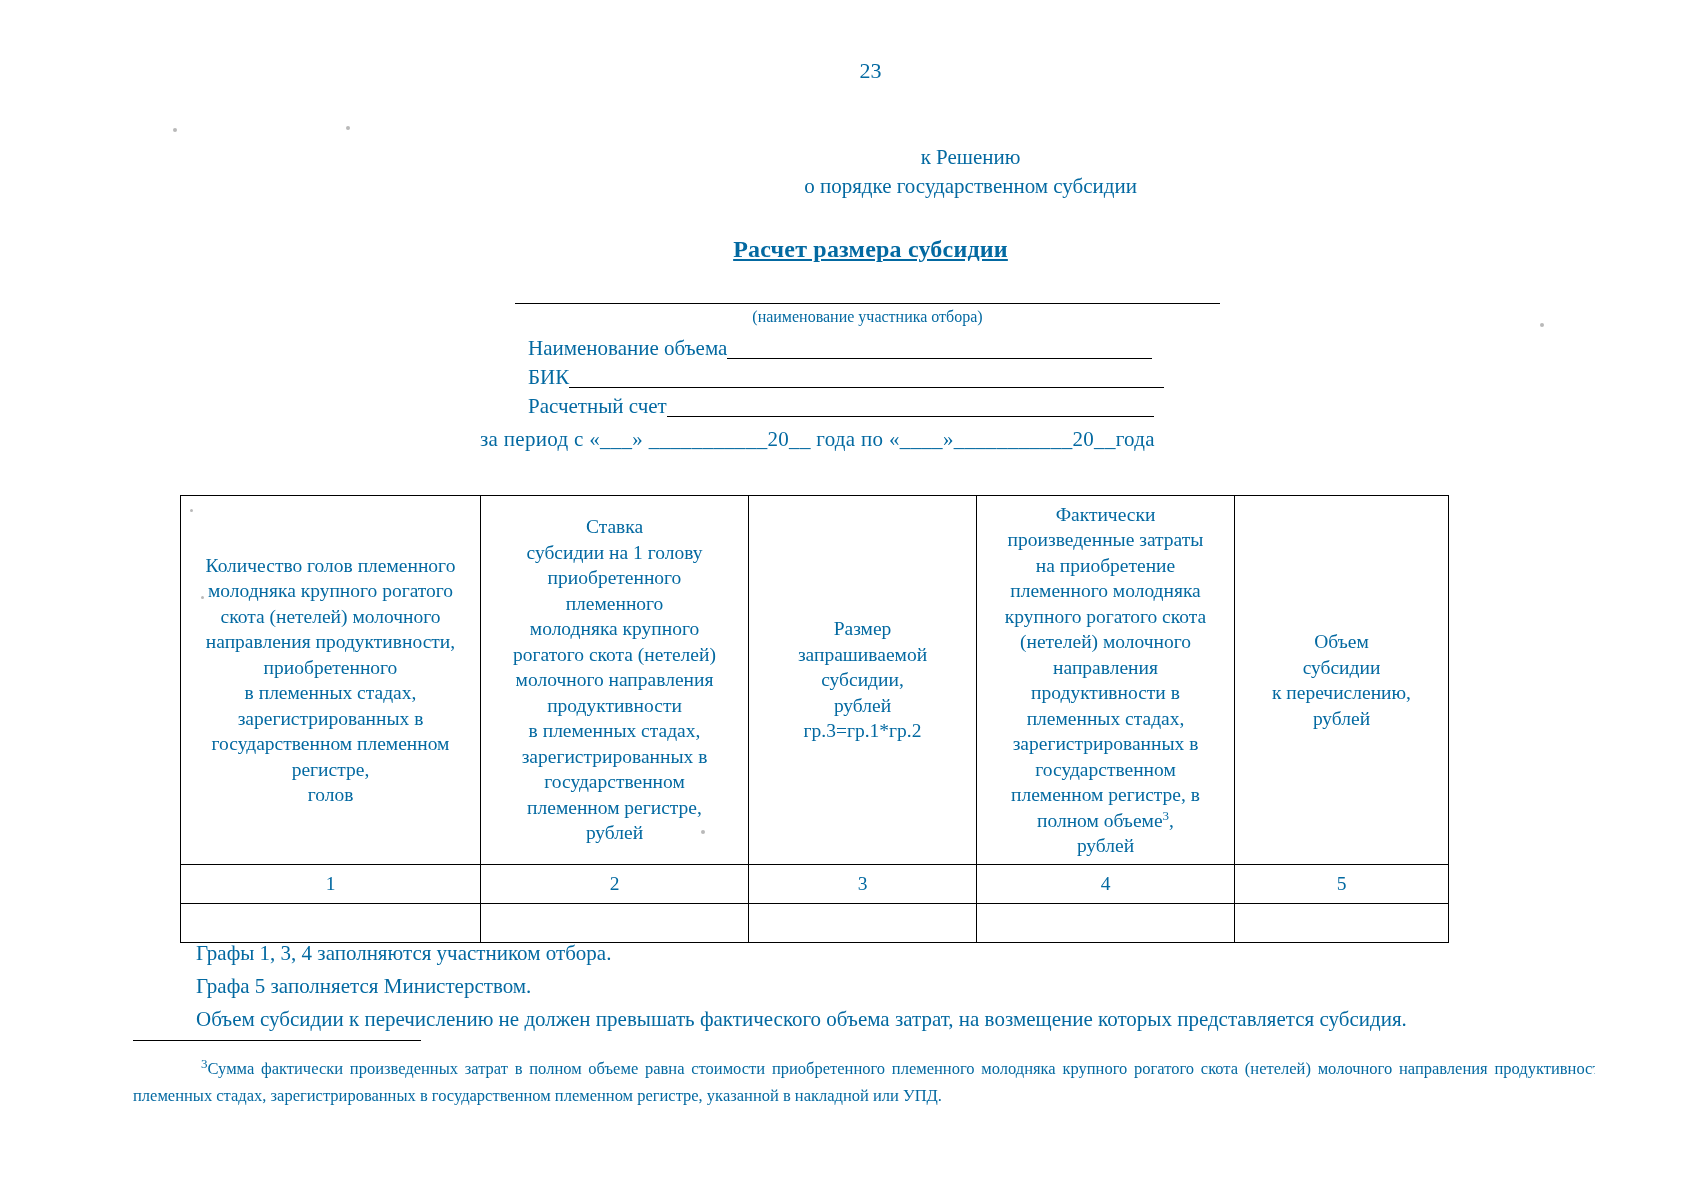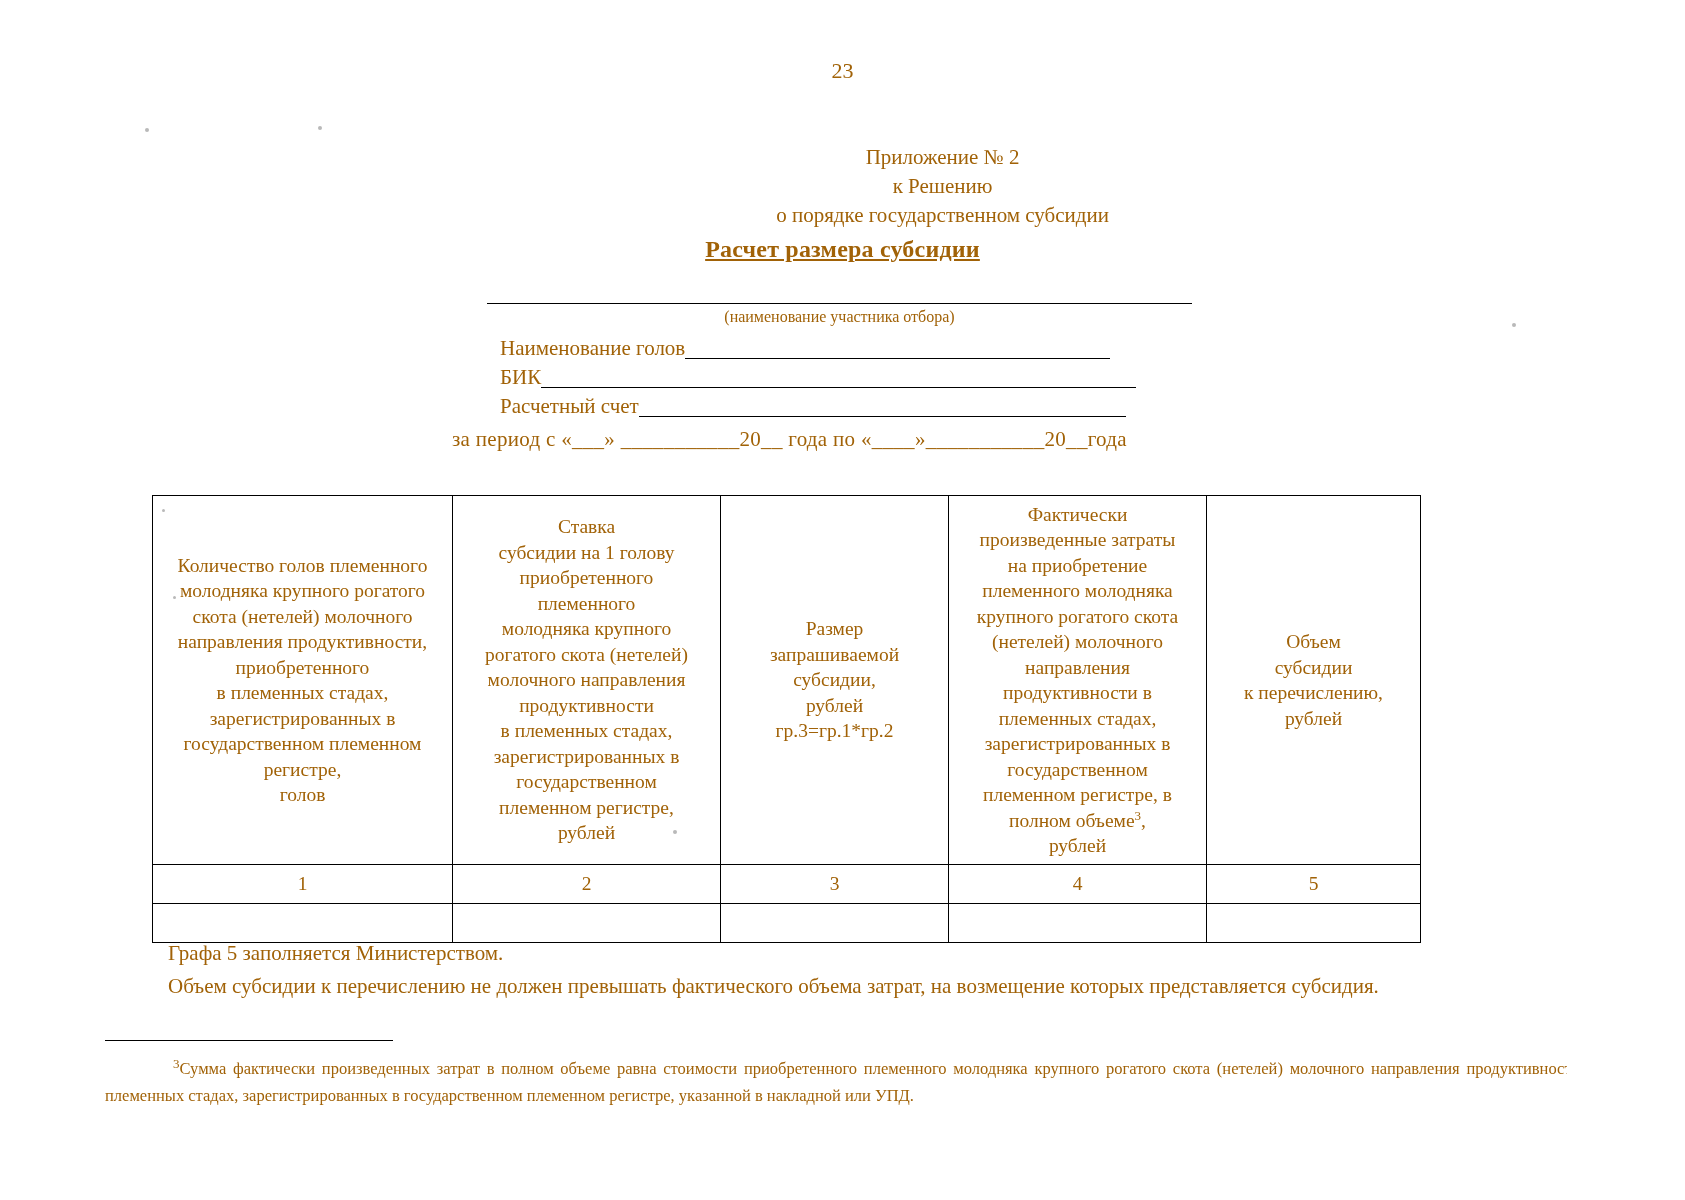--- a/index.html
+++ b/index.html
@@ -6,22 +6,23 @@
     margin: 0;
     padding: 0;
     background: #ffffff;
   }
   .page {
     position: relative;
     width: 1567px;
     height: 1200px;
     background: #ffffff;
     font-family: "Liberation Serif", "DejaVu Serif", serif;
-    color: #a16207;
+    color: #0369a1;
     overflow: hidden;
+    margin-left: 28px;
   }
 
   
   .page-number {
     position: absolute;
     top: 58px;
     left: 0;
     width: 1685px;
     text-align: center;
     font-size: 22px;
@@ -178,38 +179,37 @@
   <div class="speck" style="top:128px;left:145px;width:4px;height:4px;"></div>
   <div class="speck" style="top:126px;left:318px;width:4px;height:4px;"></div>
   <div class="speck" style="top:323px;left:1512px;width:4px;height:4px;"></div>
   <div class="speck" style="top:509px;left:162px;width:3px;height:3px;"></div>
   <div class="speck" style="top:596px;left:173px;width:3px;height:3px;"></div>
   <div class="speck" style="top:830px;left:673px;width:4px;height:4px;"></div>
 
   <div class="page-number">23</div>
 
   <div class="appendix">
-    <div>Приложение № 2</div>
     <div class="line2">к Решению</div>
     <div>о порядке государственном субсидии</div>
   </div>
 
   <div class="doc-title">Расчет размера субсидии</div>
 
   <div class="form-block">
 
     <div class="form-row row-name">
       <span class="rule rule-flex"></span>
     </div>
 
     <div class="caption-name">(наименование участника отбора)</div>
 
 
     <div class="form-row row-bank">
-      <span class="lbl">Наименование голов</span>
+      <span class="lbl">Наименование объема</span>
       <span class="rule" style="width:425px;"></span>
     </div>
 
     <div class="form-row row-bik">
       <span class="lbl">БИК</span>
       <span class="rule" style="width:595px;"></span>
     </div>
 
     <div class="form-row row-account">
       <span class="lbl">Расчетный счет</span>
@@ -261,20 +261,21 @@
           <td></td>
           <td></td>
           <td></td>
           <td></td>
         </tr>
       </tbody>
     </table>
   </div>
 
   <div class="notes">
+    <div>Графы 1, 3, 4 заполняются участником отбора.</div>
     <div>Графа 5 заполняется Министерством.</div>
     <div>Объем субсидии к перечислению не должен превышать фактического объема затрат, на возмещение которых представляется субсидия.</div>
   </div>
 
   <div class="footnote-rule"></div>
   <div class="footnote">
     <span class="fn-indent"></span><sup>3</sup><span>Сумма фактически произведенных затрат в полном объеме равна стоимости приобретенного племенного молодняка крупного рогатого скота (нетелей) молочного направления продуктивности в племенных стадах, зарегистрированных в государственном племенном регистре, указанной в накладной или УПД.</span>
   </div>
 
 </div>

